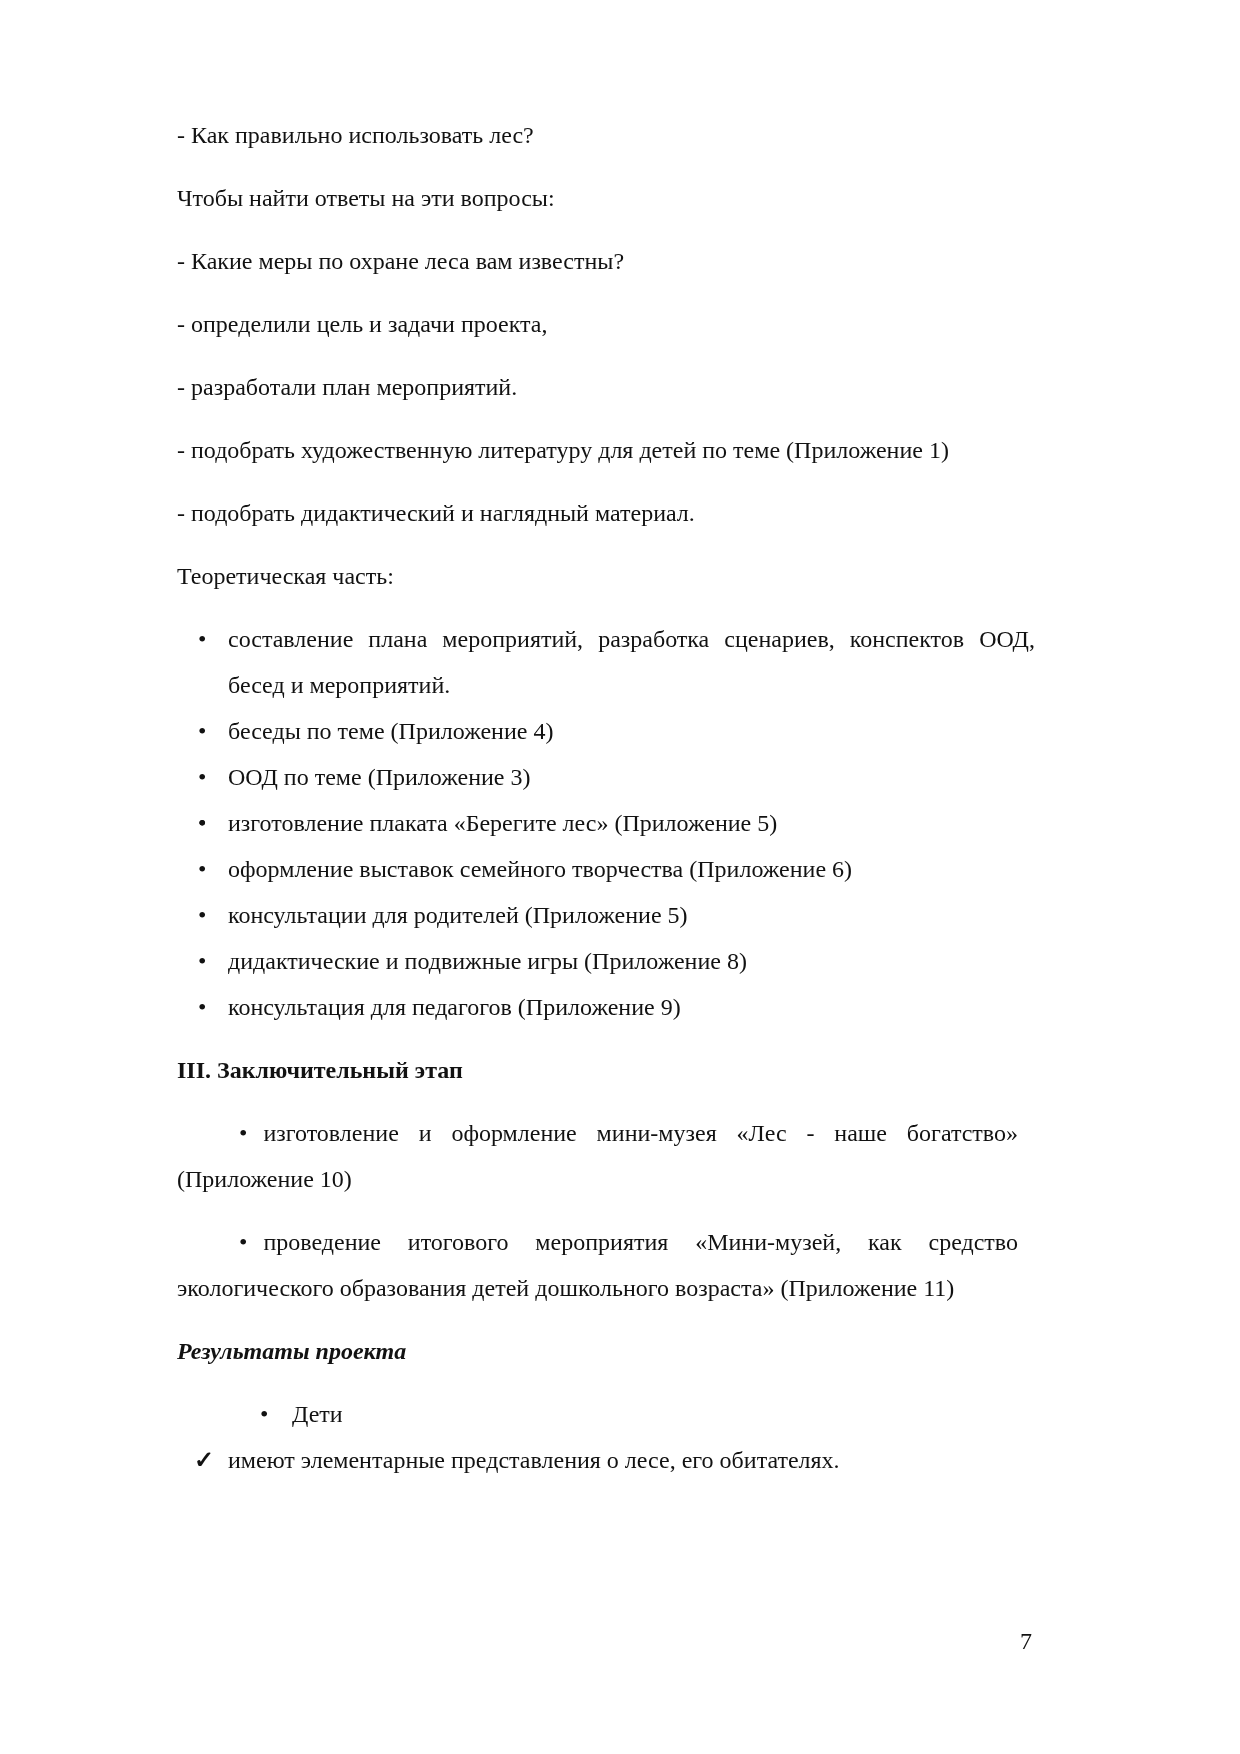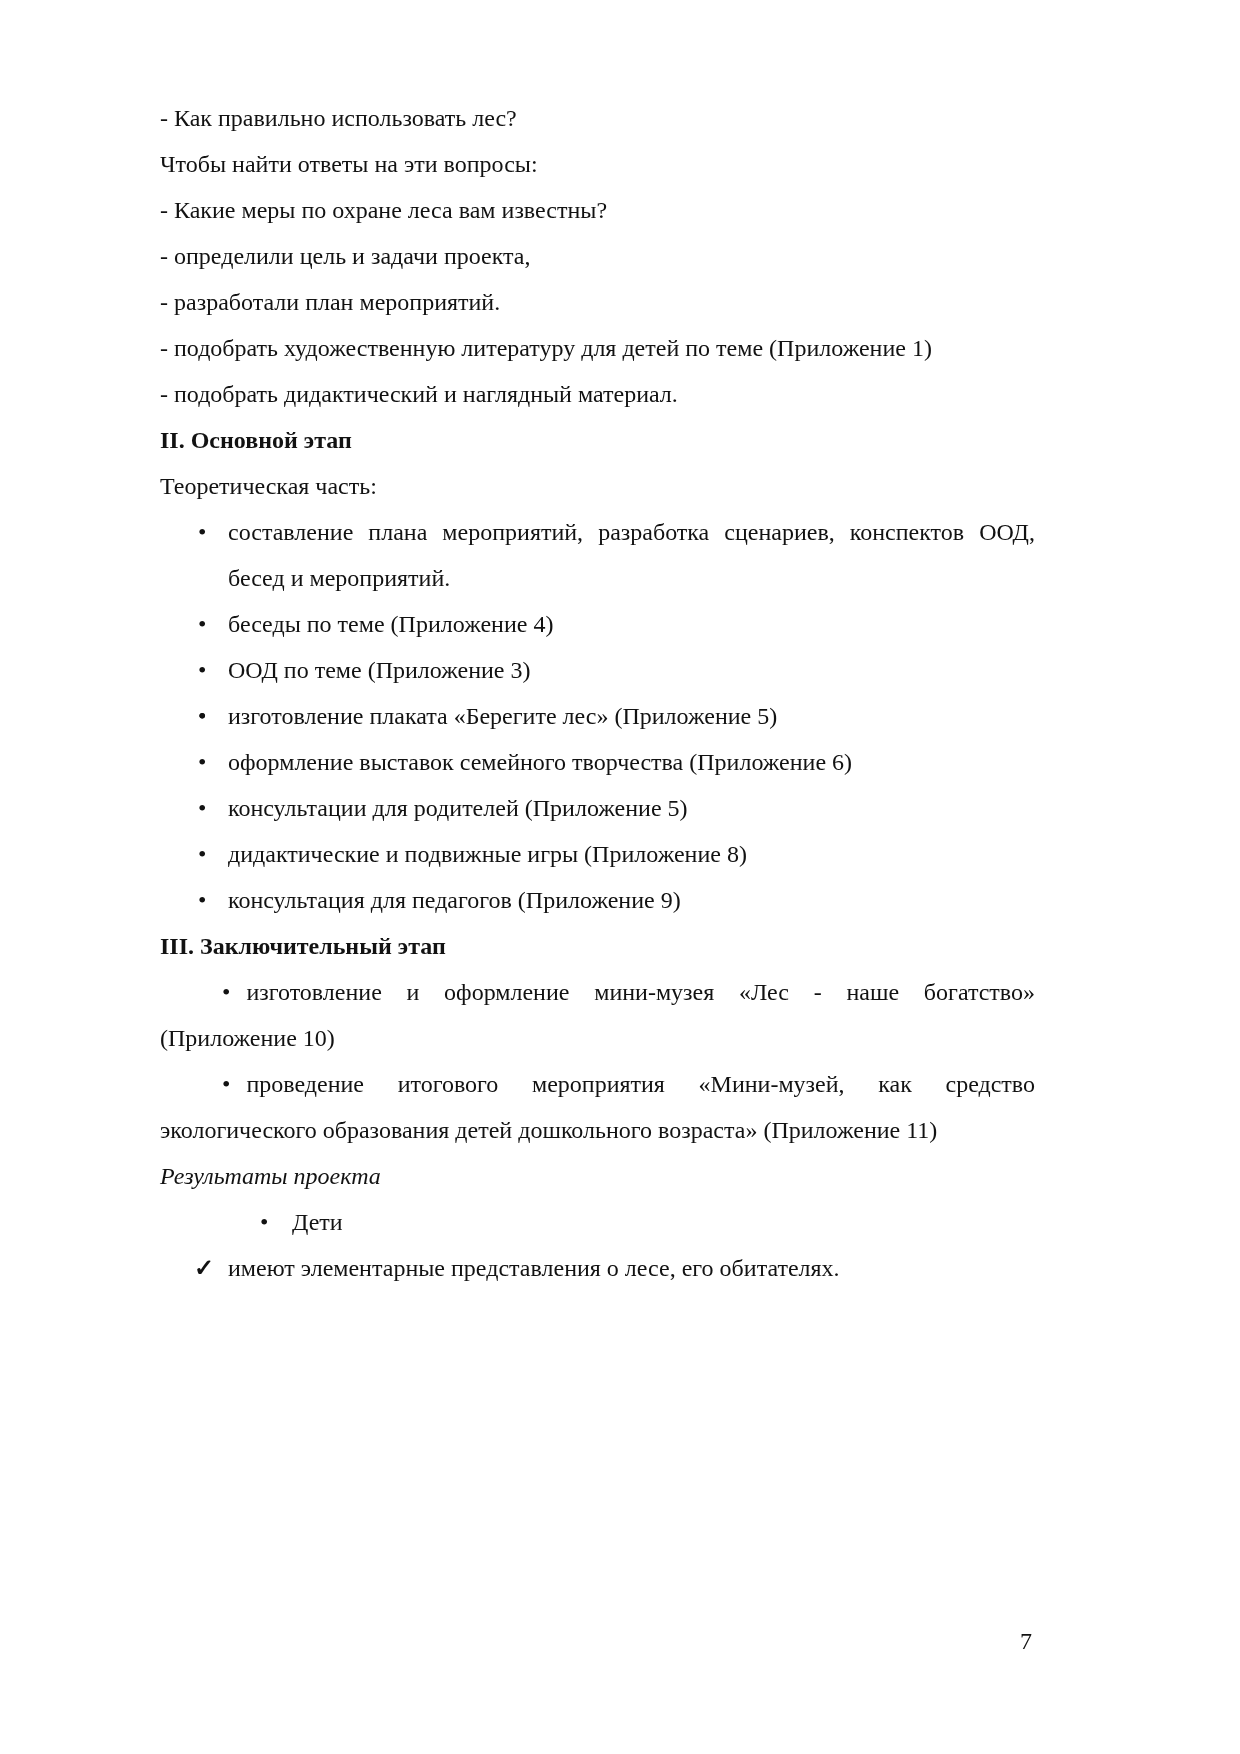--- a/index.html
+++ b/index.html
@@ -10,25 +10,25 @@
     margin: 0 auto;
     background: #ffffff;
     font-family: "Liberation Serif", "DejaVu Serif", serif;
     font-size: 24px;
     line-height: 46px;
     color: #121212;
     box-sizing: border-box;
     padding: 95px 205px 0 160px;
     overflow: hidden;
   }
-  .page p { margin: 0; text-align: justify; }
+  .page p { margin: 17px; text-align: justify; }
 
   .bold { font-weight: bold; }
   .italic { }
-  .bolditalic { font-weight: normal; font-style: italic; }
+  .bolditalic { font-weight: bold; font-style: italic; }
 
   
   .li {
     position: relative;
     padding-left: 68px;
     text-align: justify;
   }
   .li .marker {
     position: absolute;
     left: 38px;
@@ -85,21 +85,20 @@
 <div class="page">
 
   <p>- Как правильно использовать лес?</p>
   <p>Чтобы найти ответы на эти вопросы:</p>
   <p>- Какие меры по охране леса вам известны?</p>
   <p>- определили цель и задачи проекта,</p>
   <p>- разработали план мероприятий.</p>
   <p>- подобрать художественную литературу для детей по теме (Приложение 1)</p>
   <p>- подобрать дидактический и наглядный материал.</p>
 
-  <p class="bold">II. Основной этап</p>
 
   <p class="italic">Теоретическая часть:</p>
 
   <div class="li">
     <span class="marker">•</span>
     <span>составление плана мероприятий, разработка сценариев, конспектов ООД, бесед и мероприятий.</span>
   </div>
 
 
   <div class="li">

